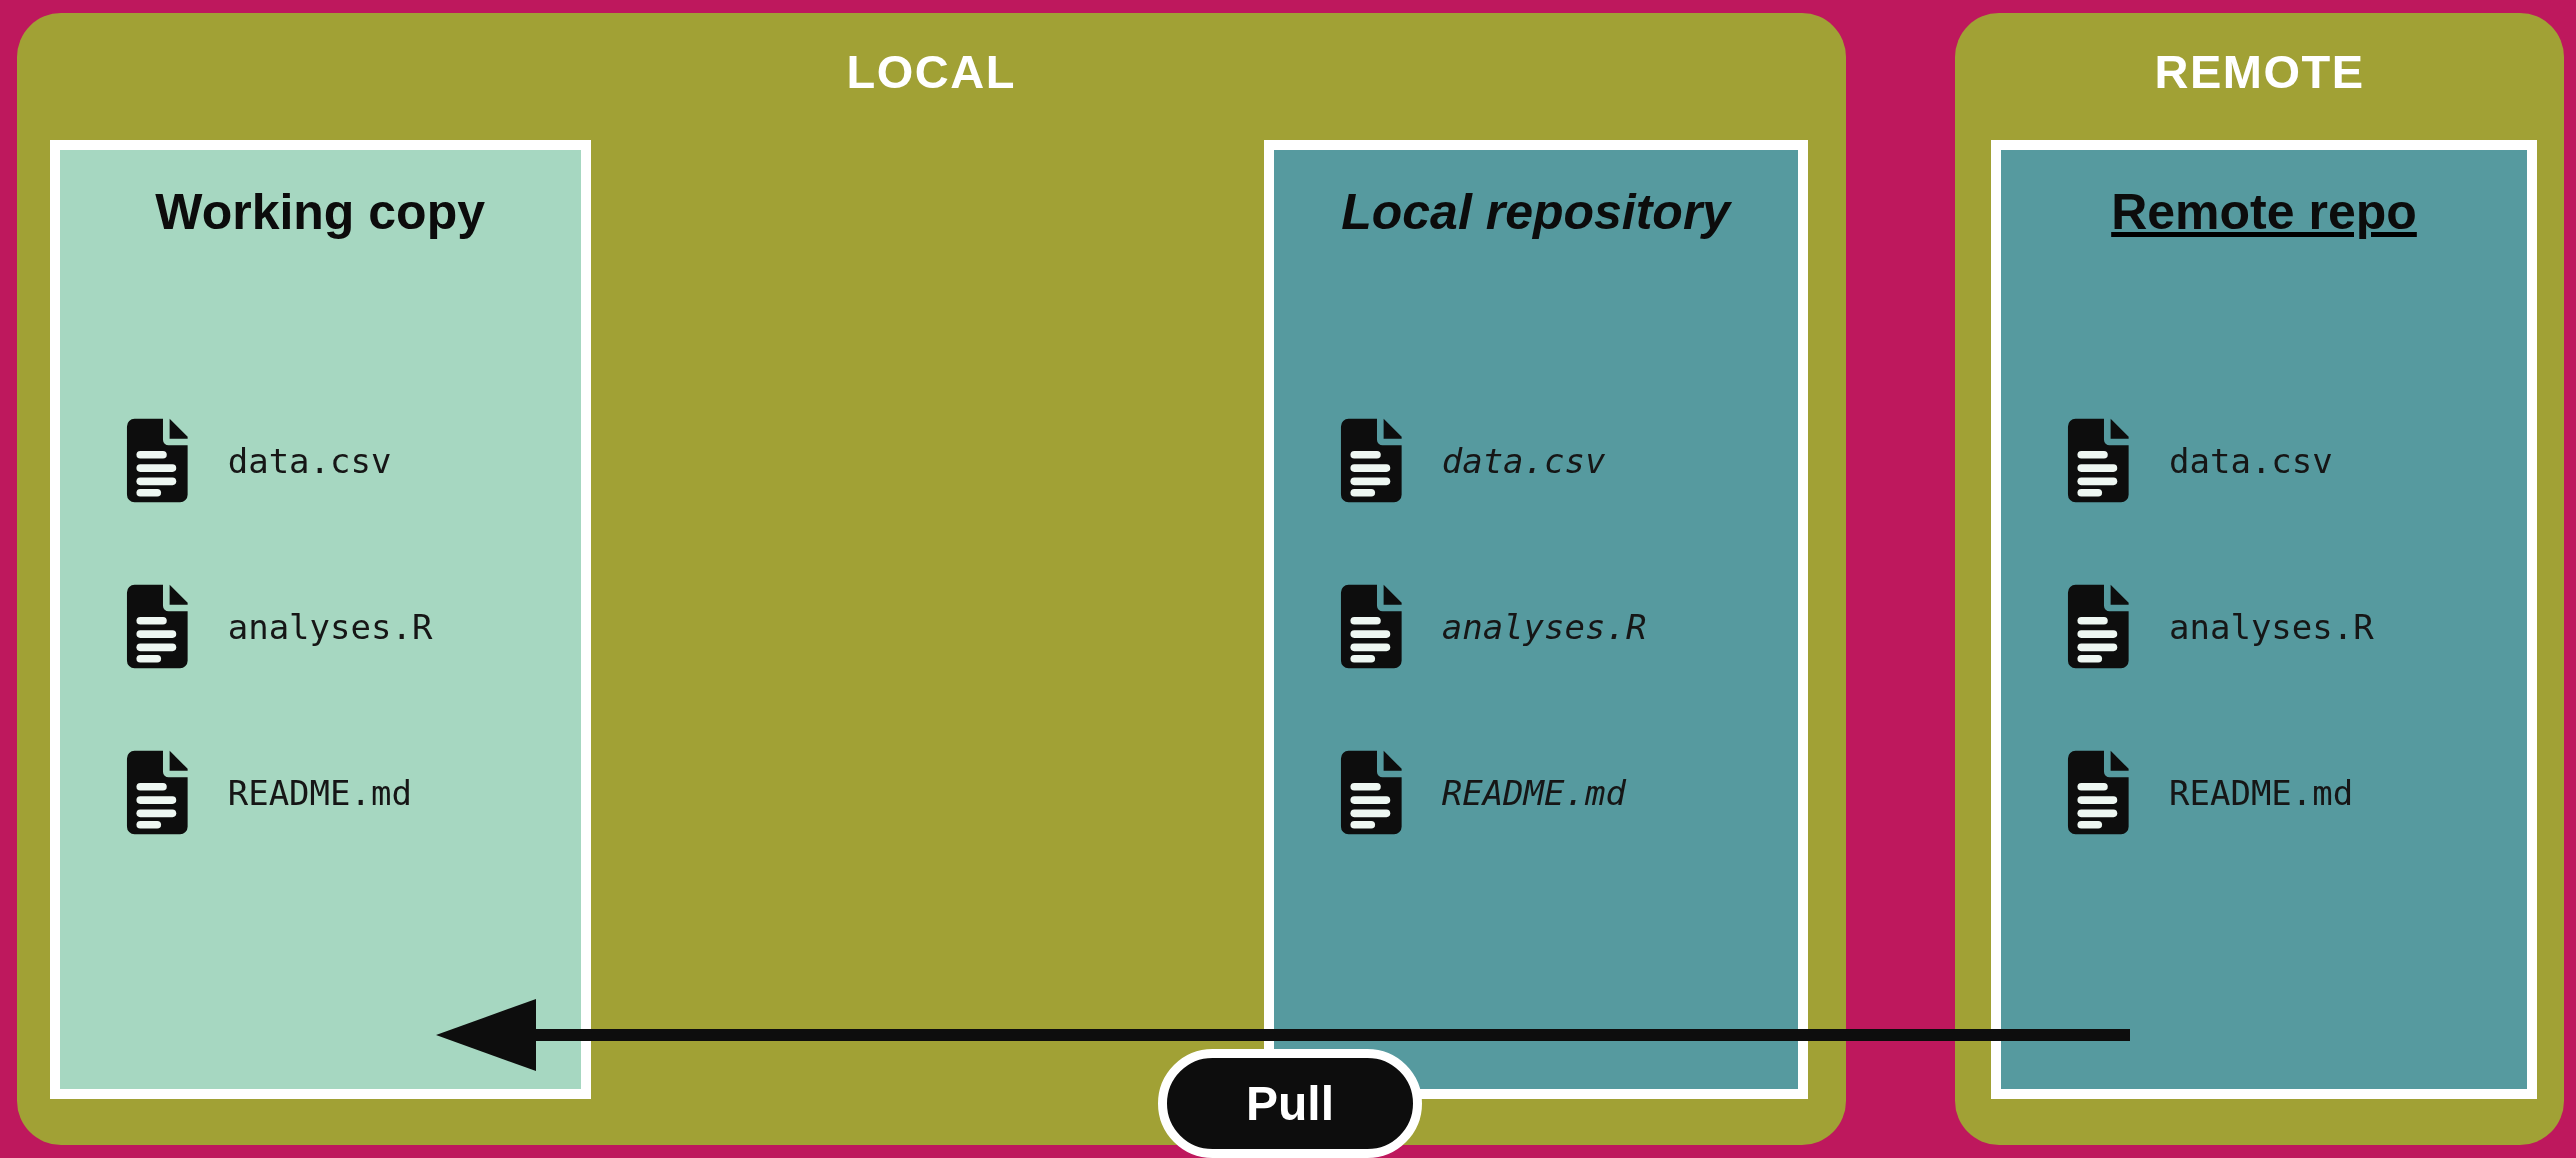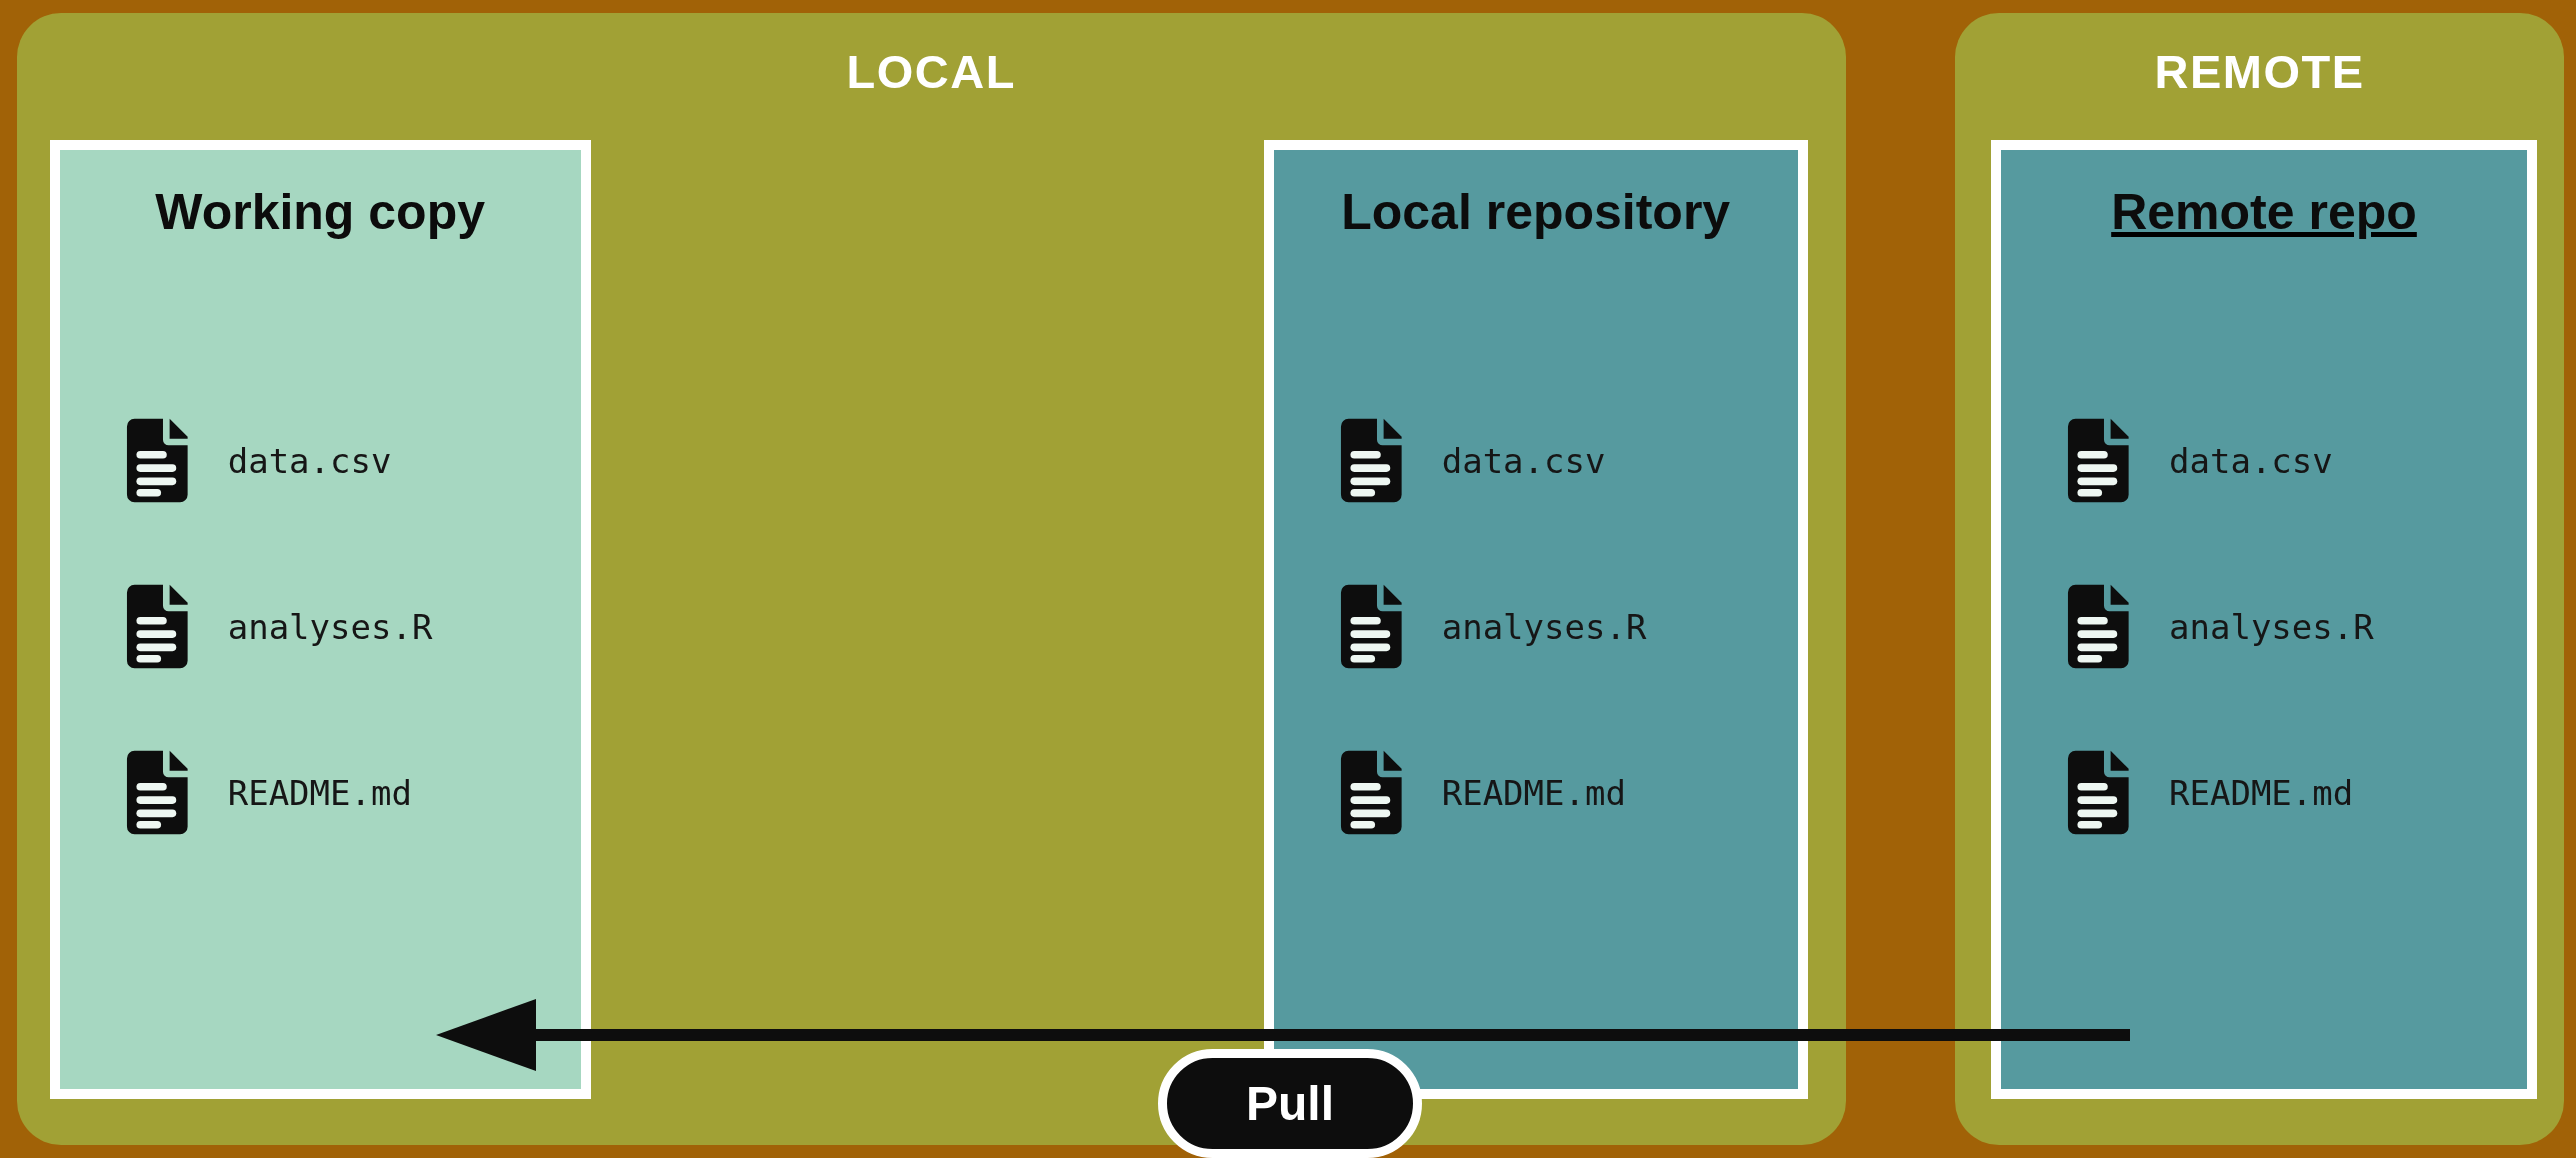--- a/index.html
+++ b/index.html
@@ -3,21 +3,21 @@
 <meta charset="utf-8">
 <style>
   * { margin: 0; padding: 0; box-sizing: border-box; }
   html, body { background: #ffffff; }
   body { font-family: "Liberation Sans", sans-serif; }
 
   .canvas {
     position: relative;
     width: 2576px;
     height: 1158px;
-    background: #a16207;
+    background: #be185d;
     overflow: hidden;
   }
 
   .group {
     position: absolute;
     top: 13px;
     height: 1132px;
     background: var(--olive, #a1a135);
     border-radius: 44px;
   }
@@ -35,21 +35,21 @@
   }
 
   .panel {
     position: absolute;
     top: 127px;
     height: 959px;
     border: 10.6px solid var(--panel-border, #ffffff);
   }
   .panel.working { left: 33px;   width: 541px; background: var(--working-copy, #a6d7c1); }
   .panel.staging { left: 639px;  width: 542px; background: var(--staging-area, #7ec0ae); }
-  .panel.repo    { left: 1247px; width: 544px; background: var(--repository, #569a9f); }
+  .panel.repo    { left: 1247px; width: 544px; background: var(--repository, #569a9f); font-style: italic; }
   .panel.remote-repo { left: 36px; width: 546px; background: var(--repository, #569a9f); text-decoration: underline; }
 
   .panel-title {
     margin-top: 35px;
     text-align: center;
     font-weight: bold;
     font-size: 50px;
     line-height: 1.1;
     color: #0c0c0c;
   }

